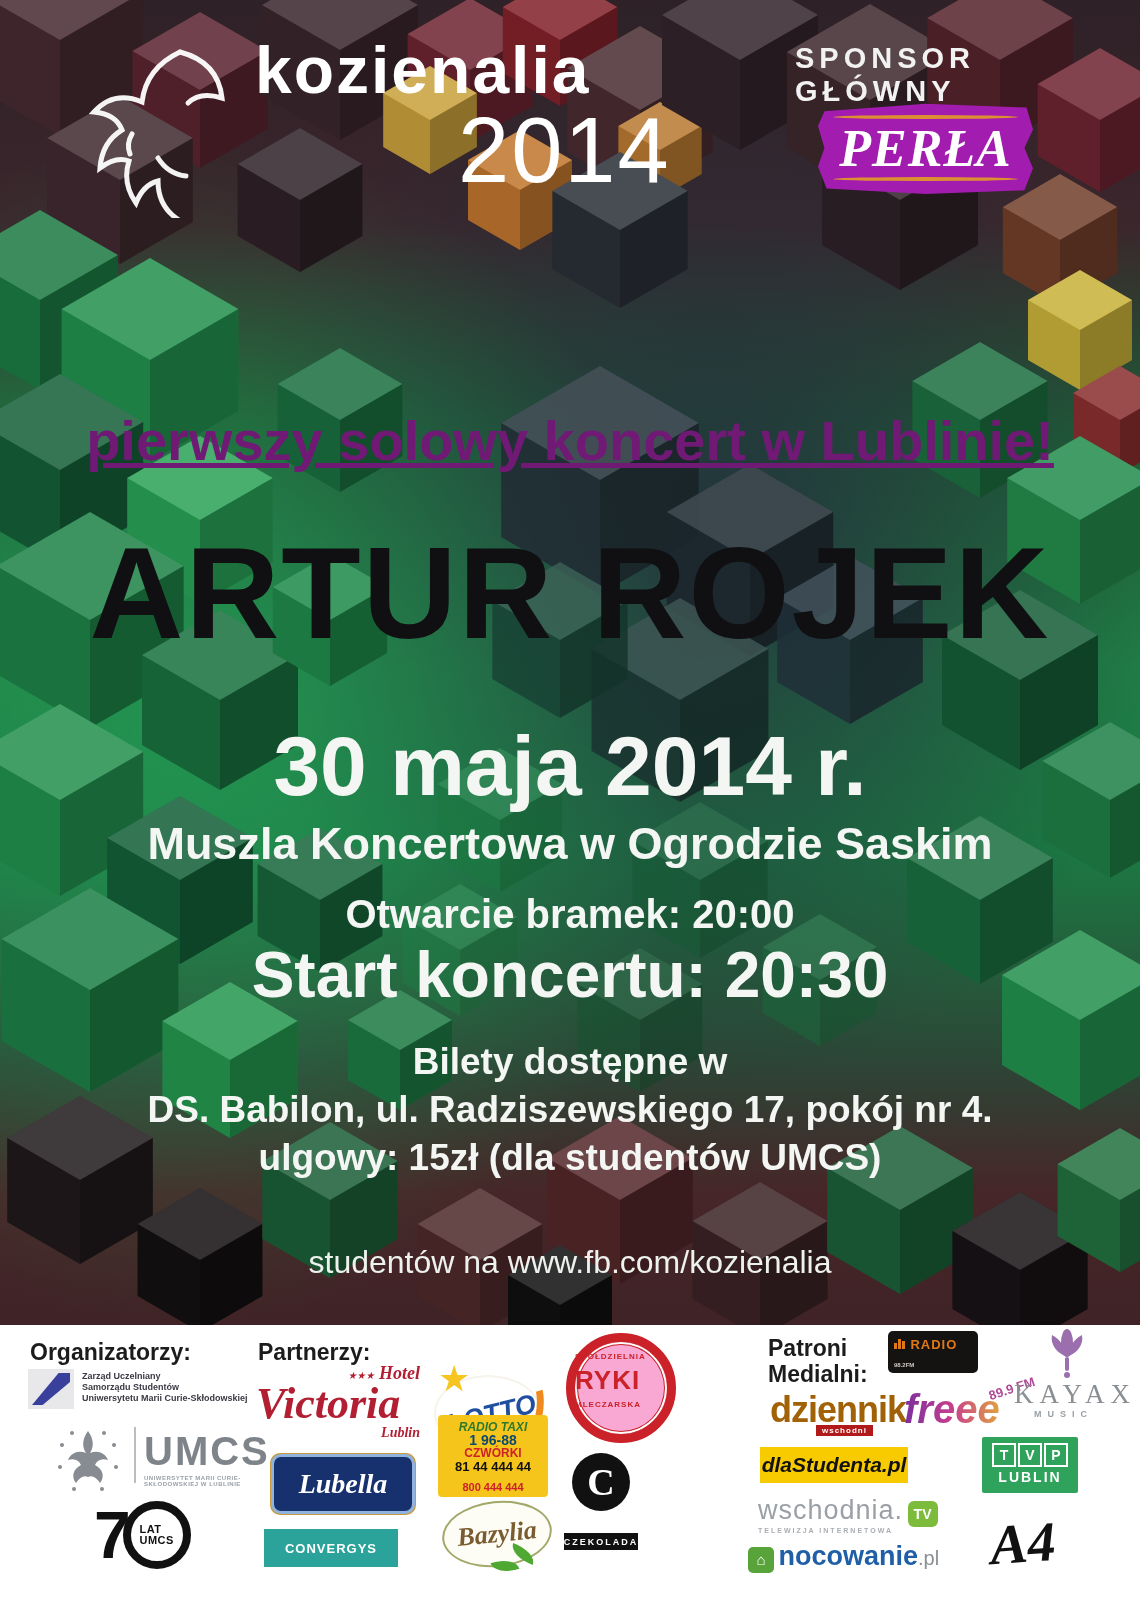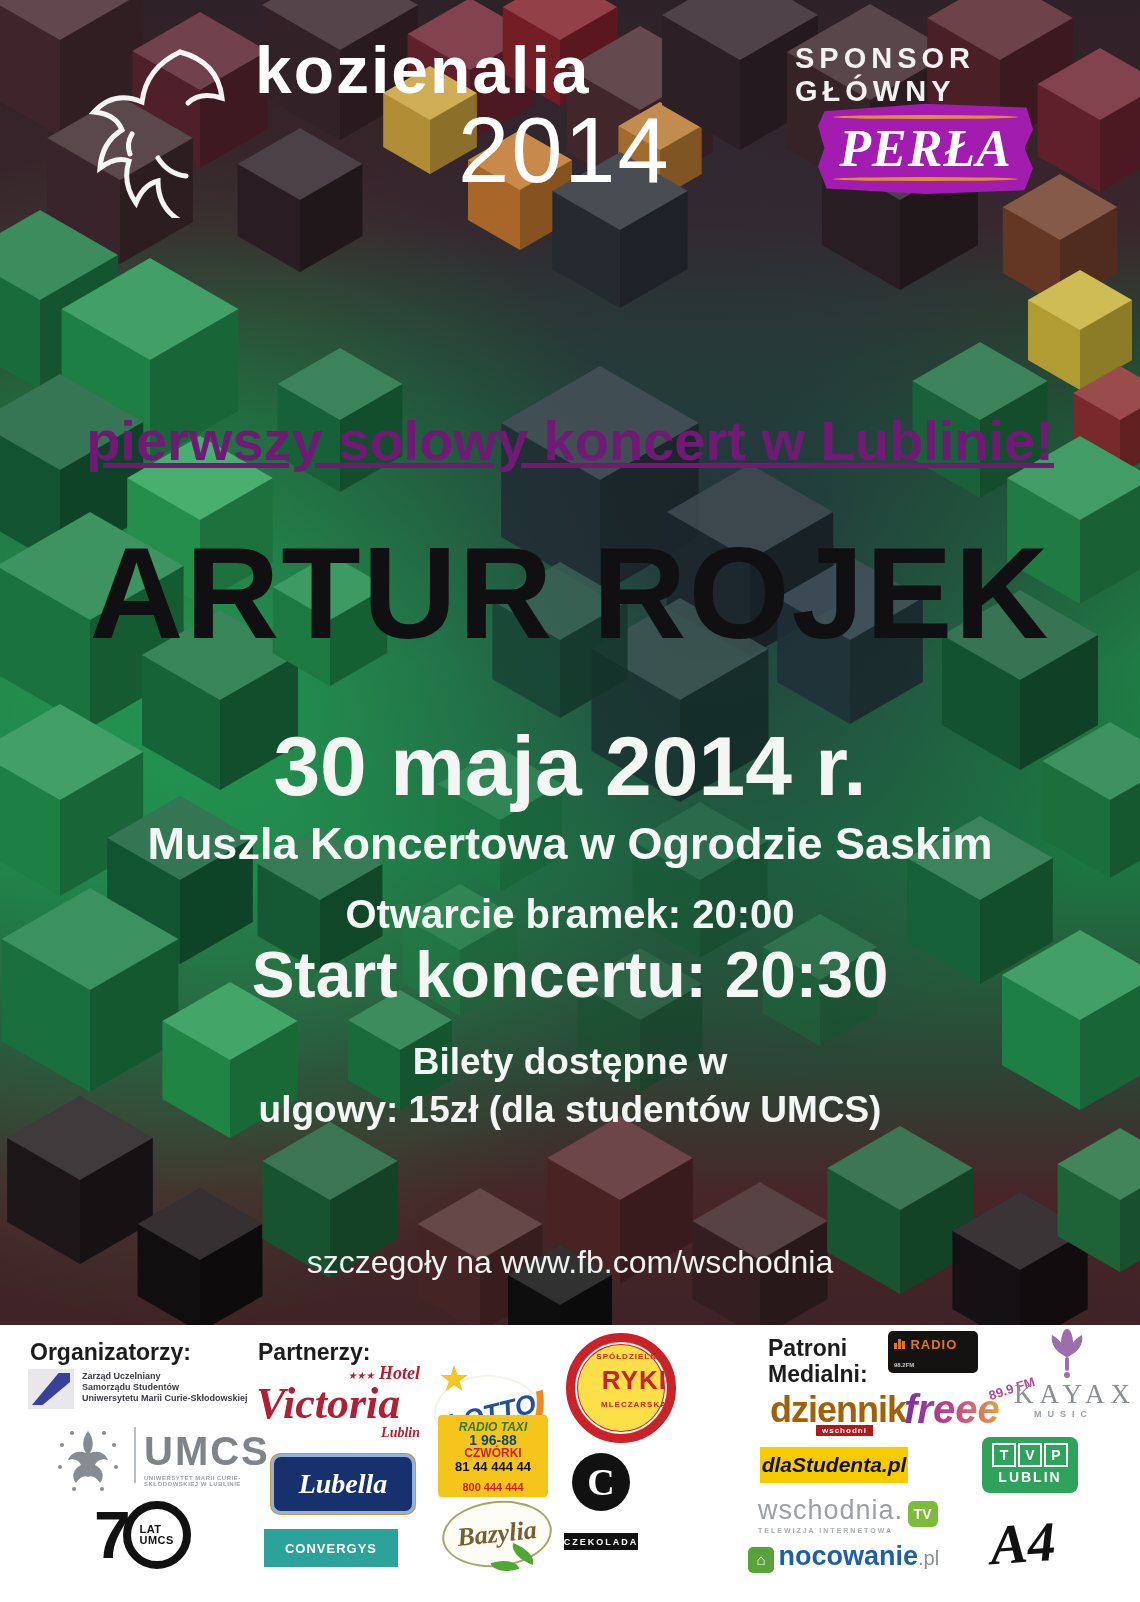--- a/index.html
+++ b/index.html
@@ -48,22 +48,22 @@
   .lotto-swoosh{position:absolute;left:-8px;top:-4px;width:116px;height:78px;border:7px solid transparent;
                 border-top-color:#ef8b1e;border-right-color:#ef8b1e;border-radius:50%;transform:rotate(118deg);}
   .lotto-name{font-size:27px;font-weight:700;font-style:italic;color:#1f4f9e;transform:rotate(-14deg);letter-spacing:0;}
   .star{line-height:1;}
   .taxi{width:110px;height:76px;background:#f6c51c;border-radius:4px;text-align:center;padding-top:6px;}
   .taxi div{line-height:13px;font-weight:700;}
   .bazylia-oval{width:106px;height:62px;background:#fdfdf6;border:2px solid #a3a86a;border-radius:50%;
                 display:flex;align-items:center;justify-content:center;transform:rotate(-6deg);}
   .bazylia-name{font-family:"Liberation Serif",serif;font-style:italic;font-weight:700;font-size:26px;color:#7a5c30;}
   .leaf{width:26px;height:14px;background:#4ea832;border-radius:0 100% 0 100%;}
-  .ryki-circle{width:92px;height:92px;border:9px solid #cb2128;border-radius:50%;background:#fde047;
-               box-shadow:inset 0 0 0 2px #fff, inset 0 0 0 3px #cb2128;text-align:right;}
+  .ryki-circle{width:92px;height:92px;border:9px solid #cb2128;border-radius:50%;background:#f9a8d4;
+               box-shadow:inset 0 0 0 2px #fff, inset 0 0 0 3px #cb2128;text-align:left;}
   .ryki-name{font-size:26px;font-weight:700;color:#cb2128;letter-spacing:1px;}
   .ryki-arc{font-size:8px;font-weight:700;color:#cb2128;letter-spacing:1px;}
   .czek-circle{width:58px;height:58px;background:#111;border-radius:50%;display:flex;align-items:center;justify-content:center;}
   .czek-c{font-family:"Liberation Serif",serif;font-weight:700;font-size:38px;color:#fff;}
   .czek-bar{width:74px;height:17px;background:#111;color:#fff;font-size:9px;font-weight:700;letter-spacing:2px;
             display:flex;align-items:center;justify-content:center;}
   .rc-box{width:90px;height:42px;background:#151311;border-radius:5px;padding:4px 6px;box-sizing:border-box;}
   .rc-radio{color:#e07818;font-size:13px;font-weight:700;letter-spacing:1px;}
   .rc-centrum{color:#fff;font-size:14px;font-weight:700;letter-spacing:1px;}
   .rc-freq{color:#cfcac4;font-size:6px;font-weight:700;}
@@ -78,21 +78,21 @@
   .wsch-name{font-size:27px;font-weight:400;color:#9aa0a6;letter-spacing:1px;}
   .wsch-tv{display:inline-flex;width:30px;height:26px;background:#7dbb3c;border-radius:6px;color:#fff;
            font-size:14px;font-weight:700;align-items:center;justify-content:center;}
   .wsch-sub{font-size:7px;font-weight:700;color:#a9adb2;letter-spacing:2px;}
   .noc-icon{display:inline-flex;width:26px;height:26px;background:#58a33a;border-radius:5px;color:#fff;
             font-size:15px;align-items:center;justify-content:center;}
   .noc-name{font-size:27px;font-weight:700;color:#1f5fa8;}
   .noc-tld{font-size:20px;font-weight:400;color:#8a8f94;}
   .kayax-name{font-size:27px;font-weight:400;color:#8a8f94;letter-spacing:6px;font-family:"Liberation Serif",serif;}
   .kayax-sub{font-size:9px;font-weight:700;color:#9aa0a5;letter-spacing:6px;}
-  .tvp-box{width:96px;height:56px;background:#2fa35c;border-radius:8px;text-align:center;padding-top:6px;box-sizing:border-box;}
+  .tvp-box{width:96px;height:56px;background:#2fa35c;border-radius:2px;text-align:center;padding-top:6px;box-sizing:border-box;}
   .tvp-letter{display:inline-block;width:20px;height:20px;border:2px solid #fff;color:#fff;font-size:14px;font-weight:700;
               line-height:20px;margin:0 1px;}
   .tvp-city{color:#fff;font-size:14px;font-weight:700;letter-spacing:2px;margin-top:2px;}
   .a4-name{font-family:"Liberation Serif",serif;font-weight:700;font-style:italic;font-size:56px;color:#111;}
 </style>
 </head>
 <body>
 
 <div id="poster">
 
@@ -213,23 +213,24 @@
   </div>
 
   <div class="abs ctr tagline" style="top:408px;">pierwszy solowy koncert w Lublinie!</div>
   <div class="abs ctr artist" style="top:518px;">ARTUR ROJEK</div>
   <div class="abs ctr date" style="top:718px;">30 maja 2014 r.</div>
   <div class="abs ctr venue" style="top:818px;">Muszla Koncertowa w Ogrodzie Saskim</div>
   <div class="abs ctr gates" style="top:892px;">Otwarcie bramek: 20:00</div>
   <div class="abs ctr start" style="top:938px;">Start koncertu: 20:30</div>
   <div class="abs ctr tix" style="top:1038px;">
     <div>Bilety dostępne w</div>
+    <div>DS. Babilon, ul. Radziszewskiego 17, pokój nr 4.</div>
     <div>ulgowy: 15zł (dla studentów UMCS)</div>
   </div>
-  <div class="abs ctr details" style="top:1244px;">szczegoły na www.fb.com/wschodnia</div>
+  <div class="abs ctr details" style="top:1244px;">studentów na www.fb.com/kozienalia</div>
 
   <div id="footer">
 
     <div class="abs col-label" style="left:30px;top:14px;">Organizatorzy:</div>
     <div class="abs zuss-icon" style="left:28px;top:44px;">
       <div class="zuss-arrow"></div>
     </div>
     <div class="abs zuss-text" style="left:82px;top:46px;width:170px;">
       <div>Zarząd Uczelniany</div>
       <div>Samorządu Studentów</div>

